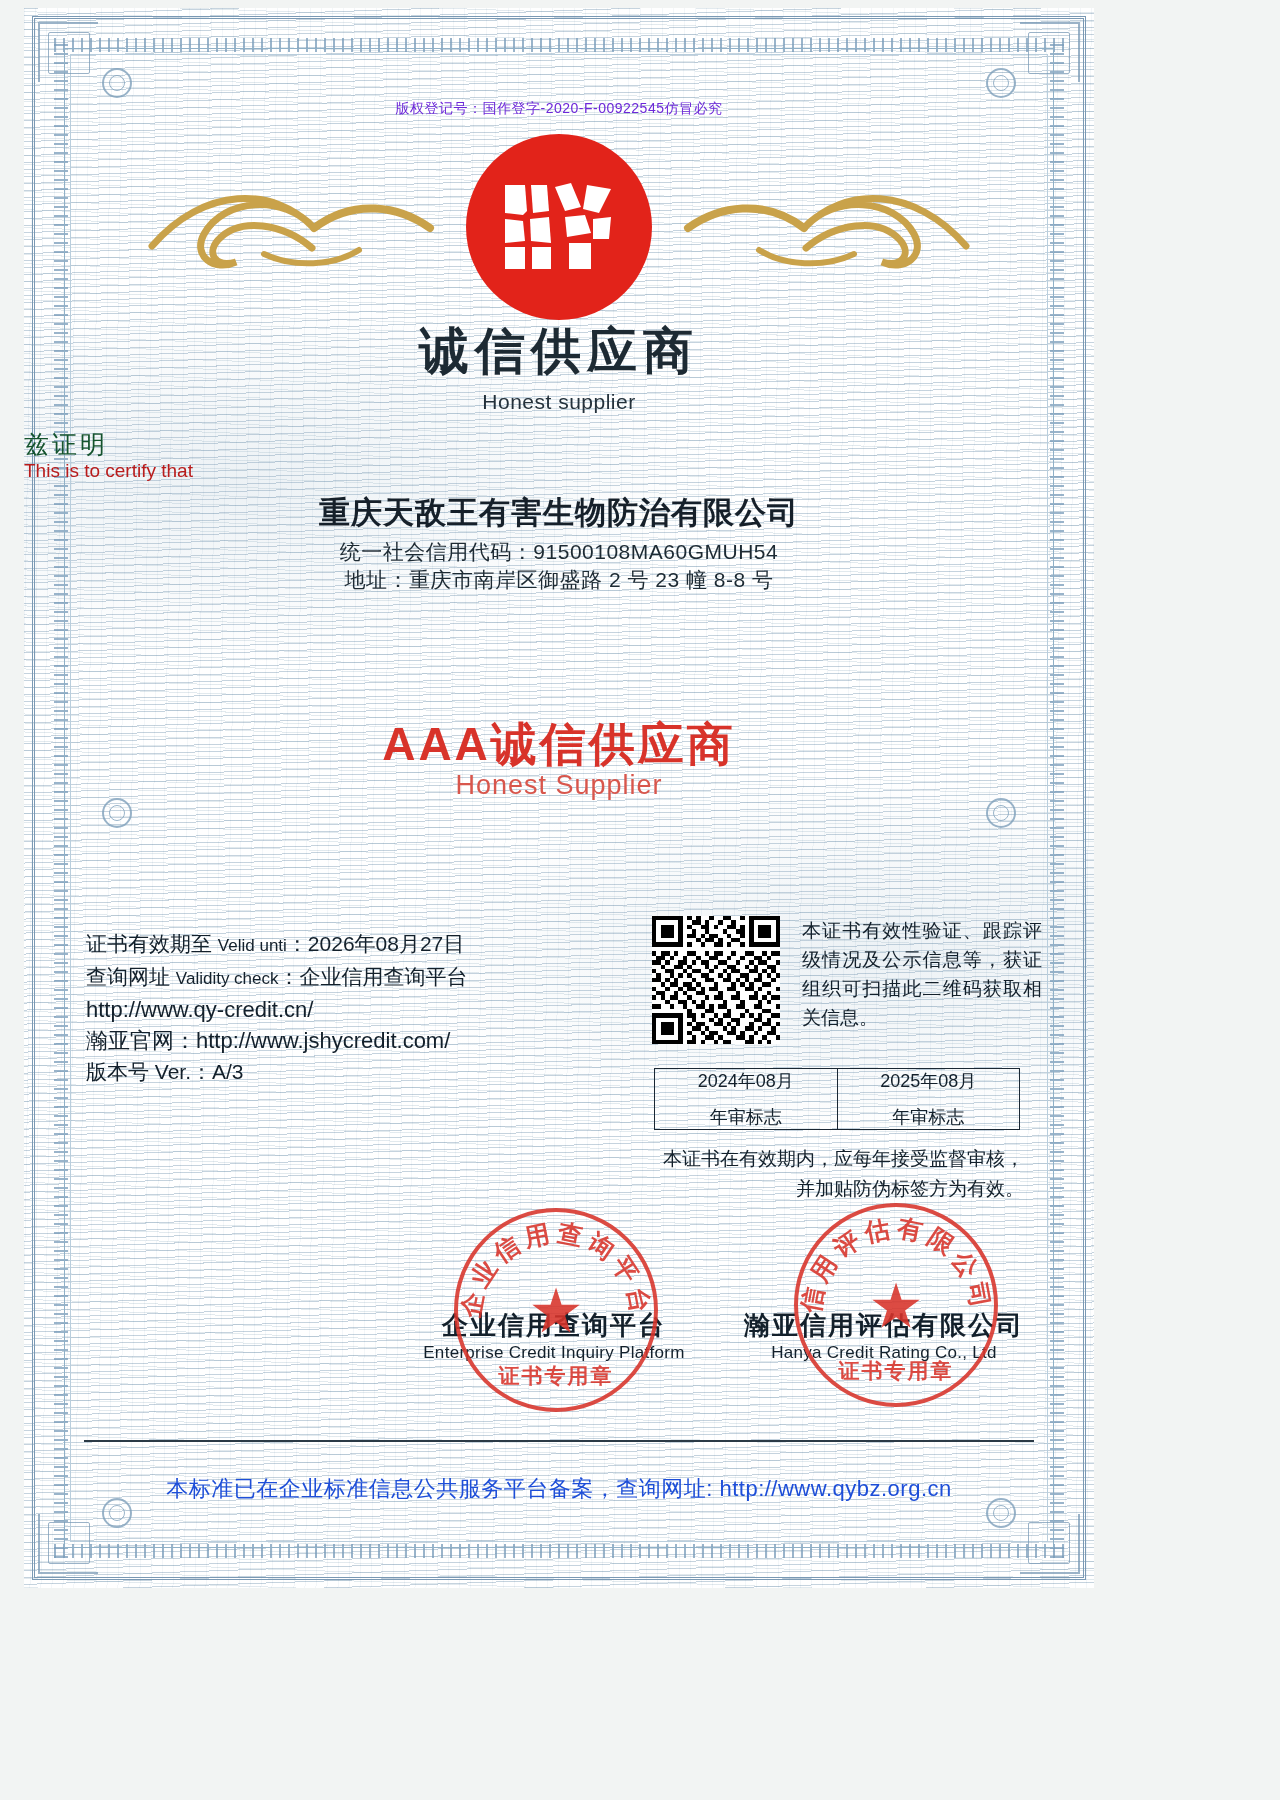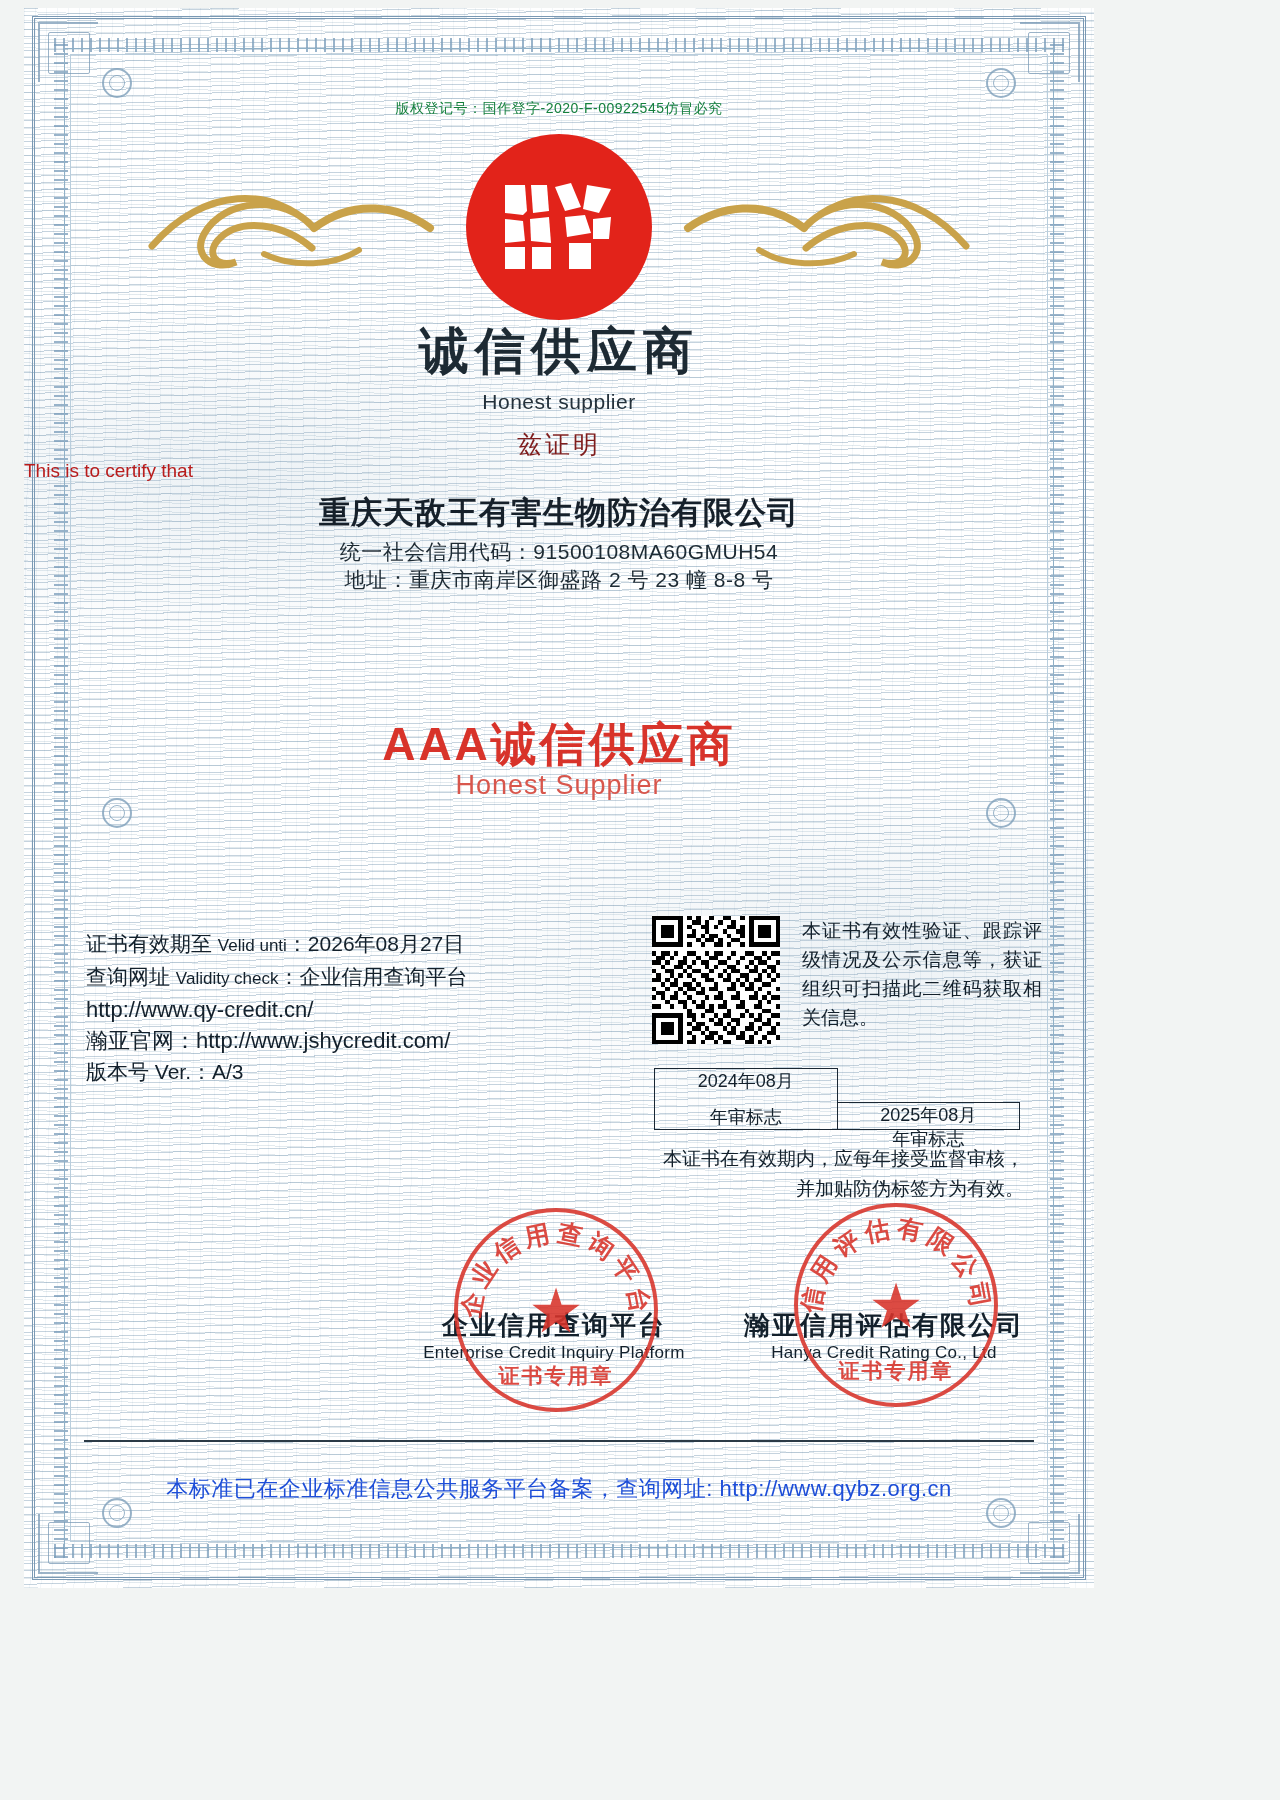--- a/index.html
+++ b/index.html
@@ -67,21 +67,21 @@
   .corner.bl{left:14px;bottom:14px;border-right:none;border-top:none;}
   .corner.br{right:14px;bottom:14px;border-left:none;border-top:none;}
   .medal{
     position:absolute;width:26px;height:26px;border:2px solid #7fa0bb;border-radius:50%;
     opacity:.8;
   }
   .medal:after{content:"";position:absolute;inset:5px;border:1px solid #7fa0bb;border-radius:50%;}
 
   .copyright{
     position:absolute;top:92px;left:0;right:0;text-align:center;
-    font-size:14px;color:#15803d;letter-spacing:.5px;
+    font-size:14px;color:#6d28d9;letter-spacing:.5px;
   }
   .logo-wrap{
     position:absolute;top:118px;left:0;right:0;height:180px;
   }
   .flourish{
     position:absolute;top:50px;width:330px;height:110px;
   }
   .flourish.left{left:120px;}
   .flourish.right{right:120px;transform:scaleX(-1);}
   .logo{
@@ -96,22 +96,22 @@
   }
   .title-cn{
     position:absolute;top:310px;left:0;right:0;text-align:center;
     font-size:50px;font-weight:700;color:#1d2a33;letter-spacing:6px;
   }
   .title-en{
     position:absolute;top:382px;left:0;right:0;text-align:center;
     font-size:21px;color:#24313b;letter-spacing:.5px;
   }
   .certify-cn{
-    position:absolute;top:420px;left:0;right:0;text-align:center;
-    font-size:25px;color:#7f1d1d;letter-spacing:3px;
+    position:absolute;top:420px;left:0;right:0;text-align:left;
+    font-size:25px;color:#14532d;letter-spacing:3px;
   }
   .certify-en{
     position:absolute;top:452px;left:0;right:0;text-align:left;
     font-size:19px;color:#b91c1c;
   }
   .company{
     position:absolute;top:484px;left:0;right:0;text-align:center;
     font-size:31px;font-weight:700;color:#16202a;letter-spacing:1px;
   }
   .usci{
@@ -157,21 +157,21 @@
   }
   .stamp-boxes{
     position:absolute;left:2px;top:152px;width:366px;height:62px;
     display:flex;
   }
   .sbox{
     flex:1;border:1.5px solid #1a2733;
     display:flex;flex-direction:column;align-items:center;justify-content:space-between;
     font-size:18px;color:#13202b;line-height:24px;
   }
-  .sbox + .sbox{border-left:none;margin-top:34px;}
+  .sbox + .sbox{border-left:none;}
   .annual-note{
     position:absolute;left:0;top:228px;width:372px;
     font-size:19px;line-height:30px;color:#13202b;text-align:right;
   }
 
   .seals{
     position:absolute;left:0;right:0;top:1190px;height:210px;
   }
   .seal{
     position:absolute;width:196px;height:196px;border-radius:50%;

